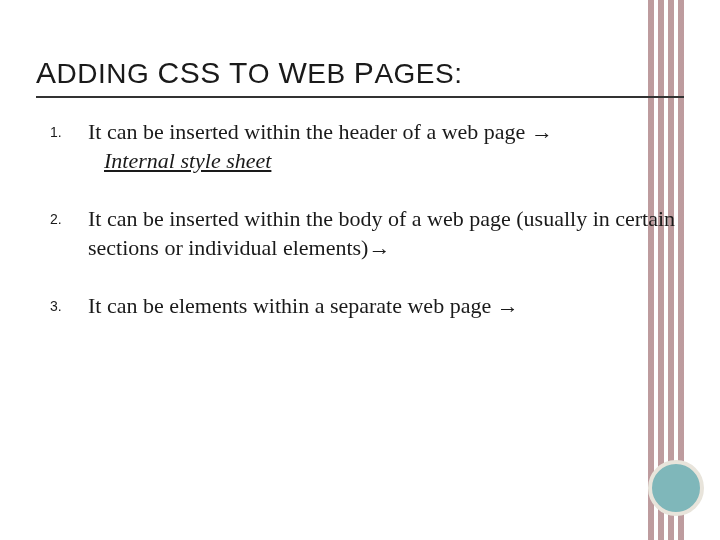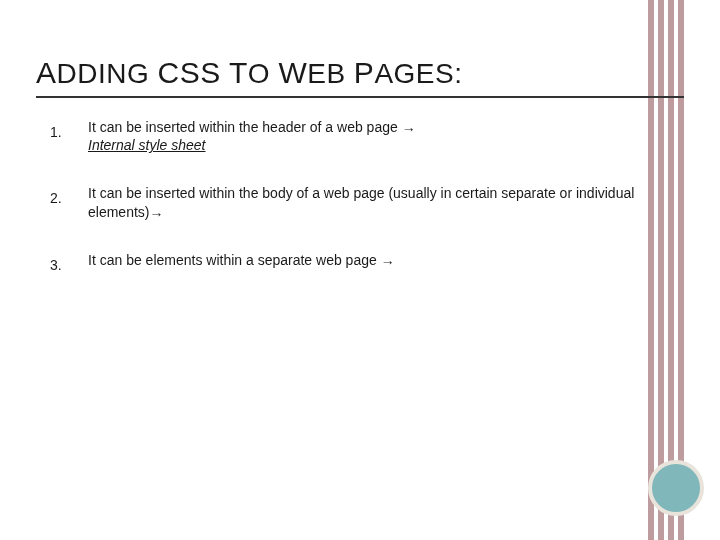--- a/index.html
+++ b/index.html
@@ -51,26 +51,28 @@
     width: 52px;
     flex: 0 0 52px;
     font-size: 14px;
     padding-top: 6px;
     text-align: left;
     padding-left: 14px;
     box-sizing: border-box;
   }
   .txt {
     flex: 1 1 auto;
-    font-size: 14px;
+    font-size: 22px;
     line-height: 1.3;
+    font-family: Liberation Serif, serif;
   }
   .txt .em {
     font-style: italic;
     text-decoration: underline;
+    margin-left: 16px;
   }
 
   
   .stripes {
     position: absolute;
     top: 0;
     right: 34px;
     bottom: 0;
     width: 38px;
     background:
@@ -129,21 +131,21 @@
         <div class="num">1.</div>
         <div class="txt">
           <span>It can be inserted within the header of a web page </span><span>→</span>
           <br>
           <span class="em">Internal style sheet</span>
         </div>
       </li>
       <li>
         <div class="num">2.</div>
         <div class="txt">
-          <span>It can be inserted within the body of a web page (usually in certain separate or individual elements)</span><span>→</span>
+          <span>It can be inserted within the body of a web page (usually in certain sections or individual elements)</span><span>→</span>
           <br>
         </div>
       </li>
       <li>
         <div class="num">3.</div>
         <div class="txt">
           <span>It can be elements within a separate web page </span><span>→</span>
           <br>
         </div>
       </li>

